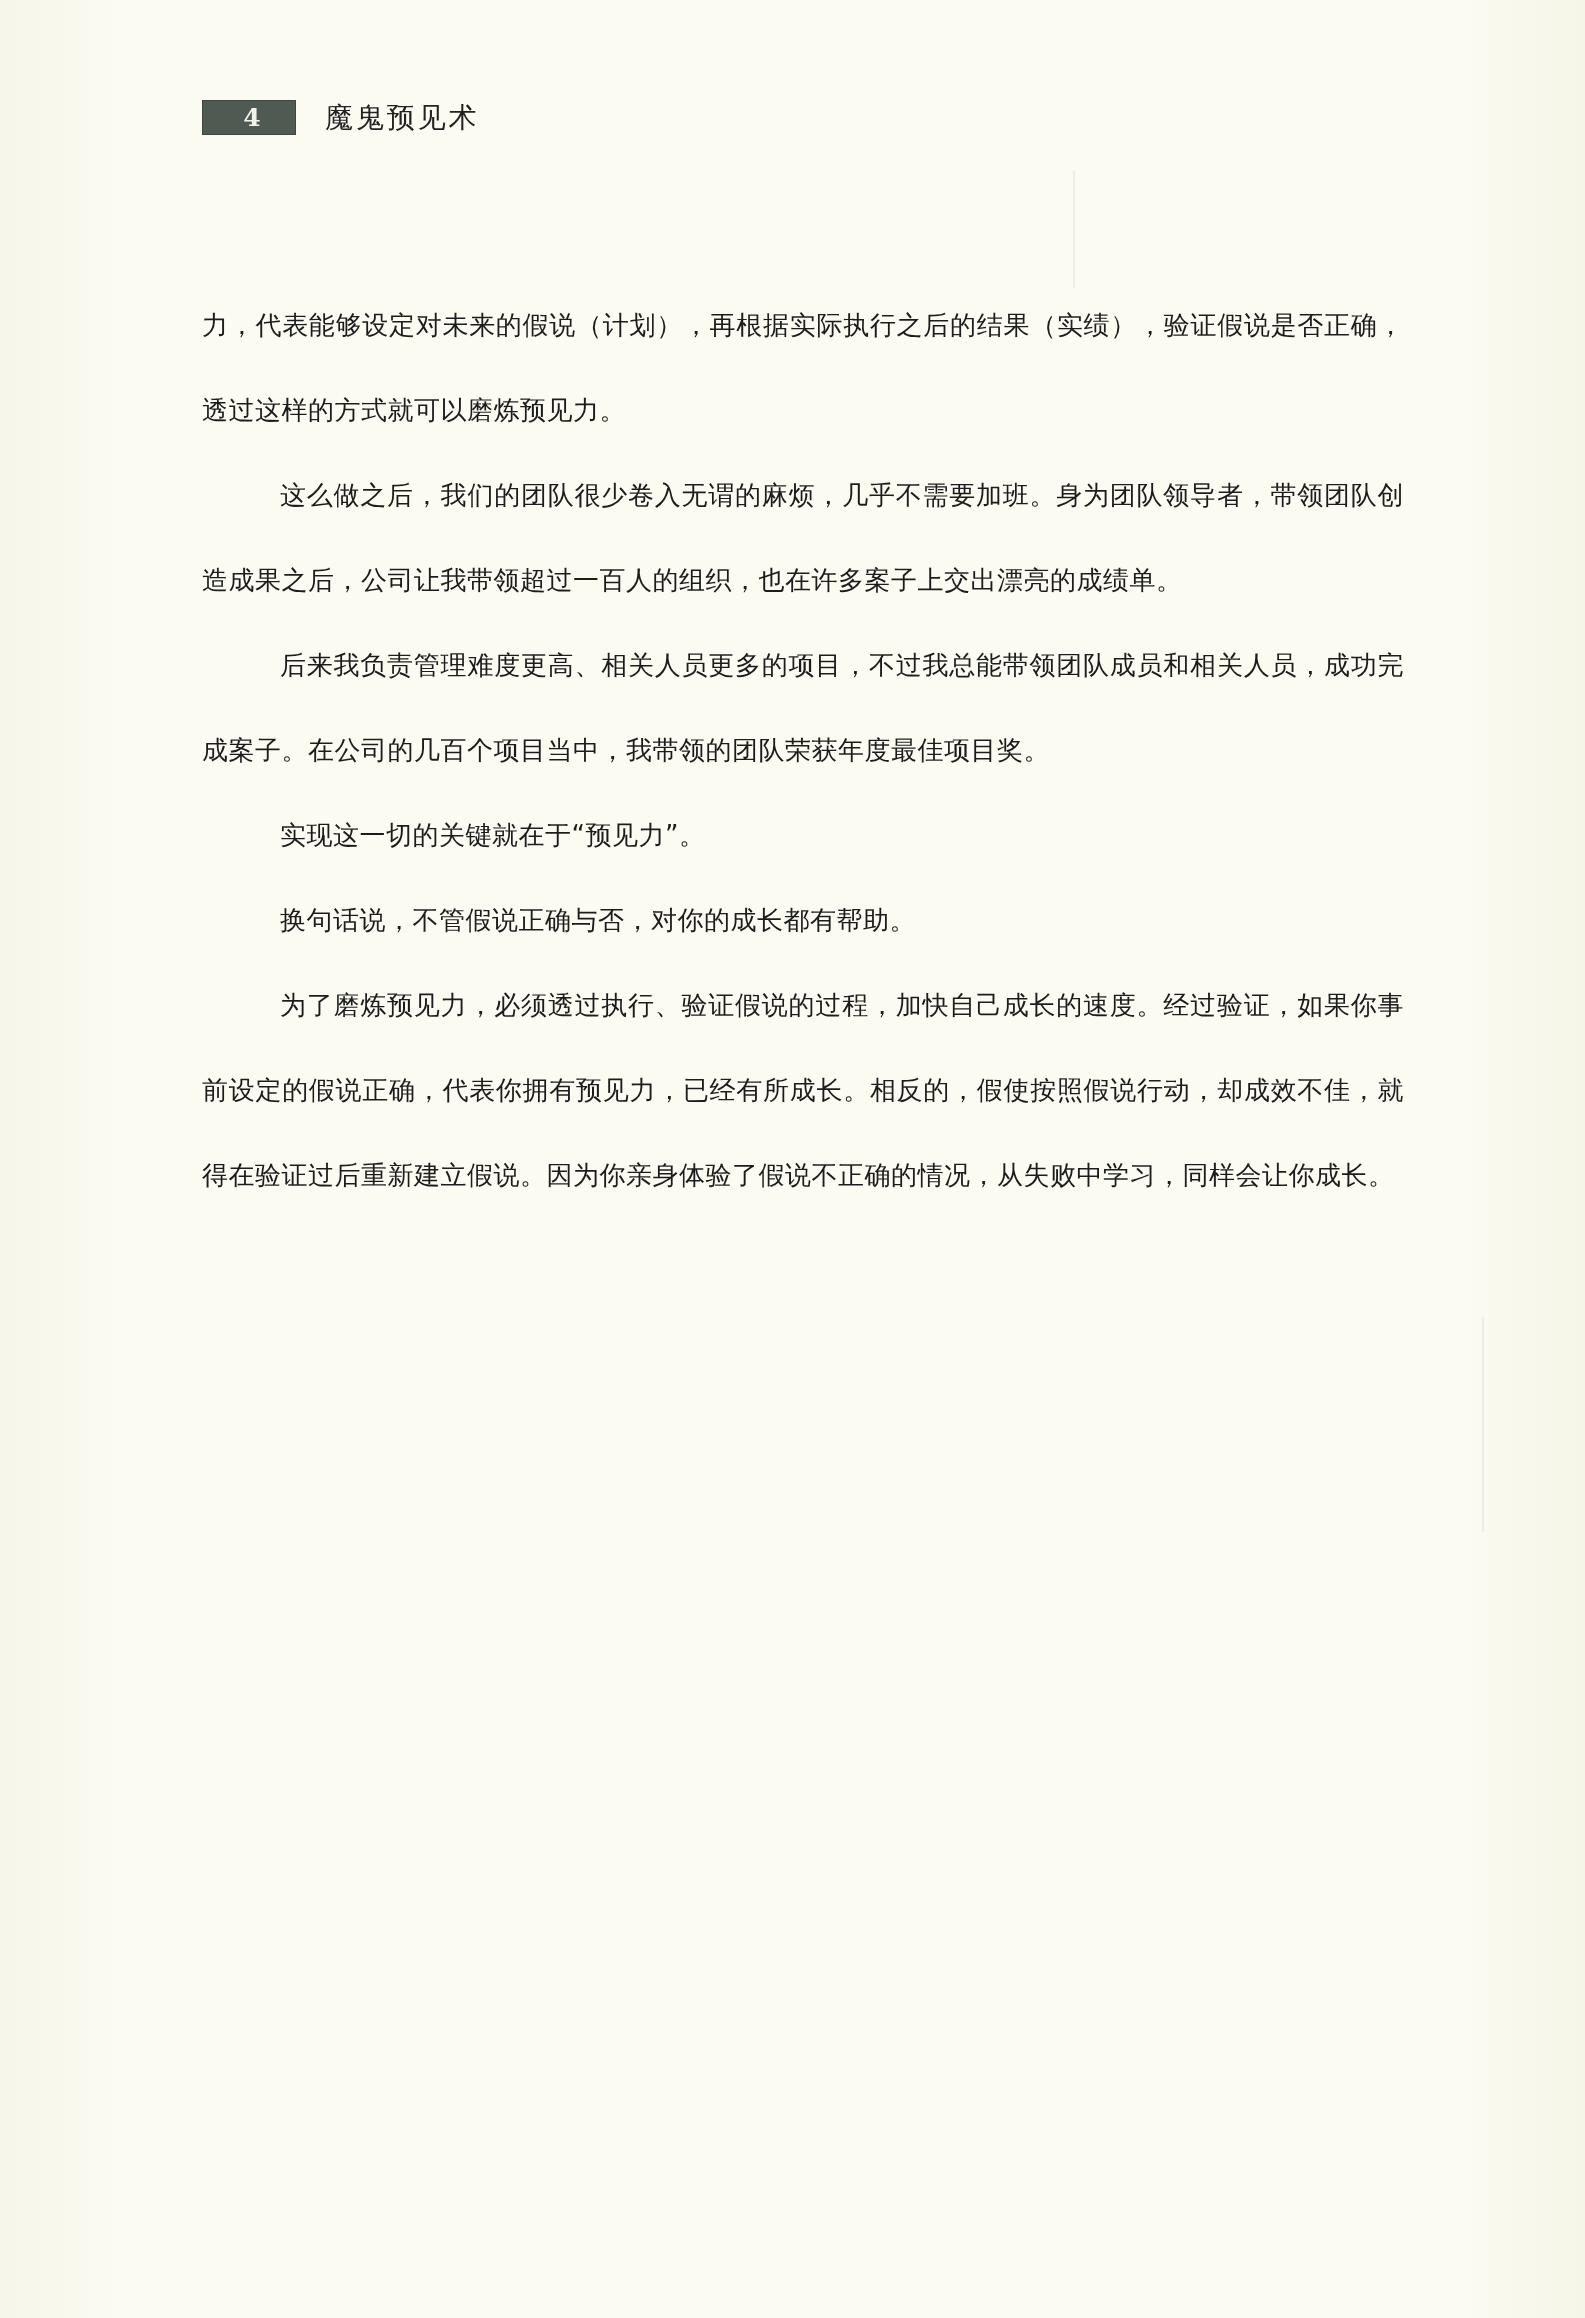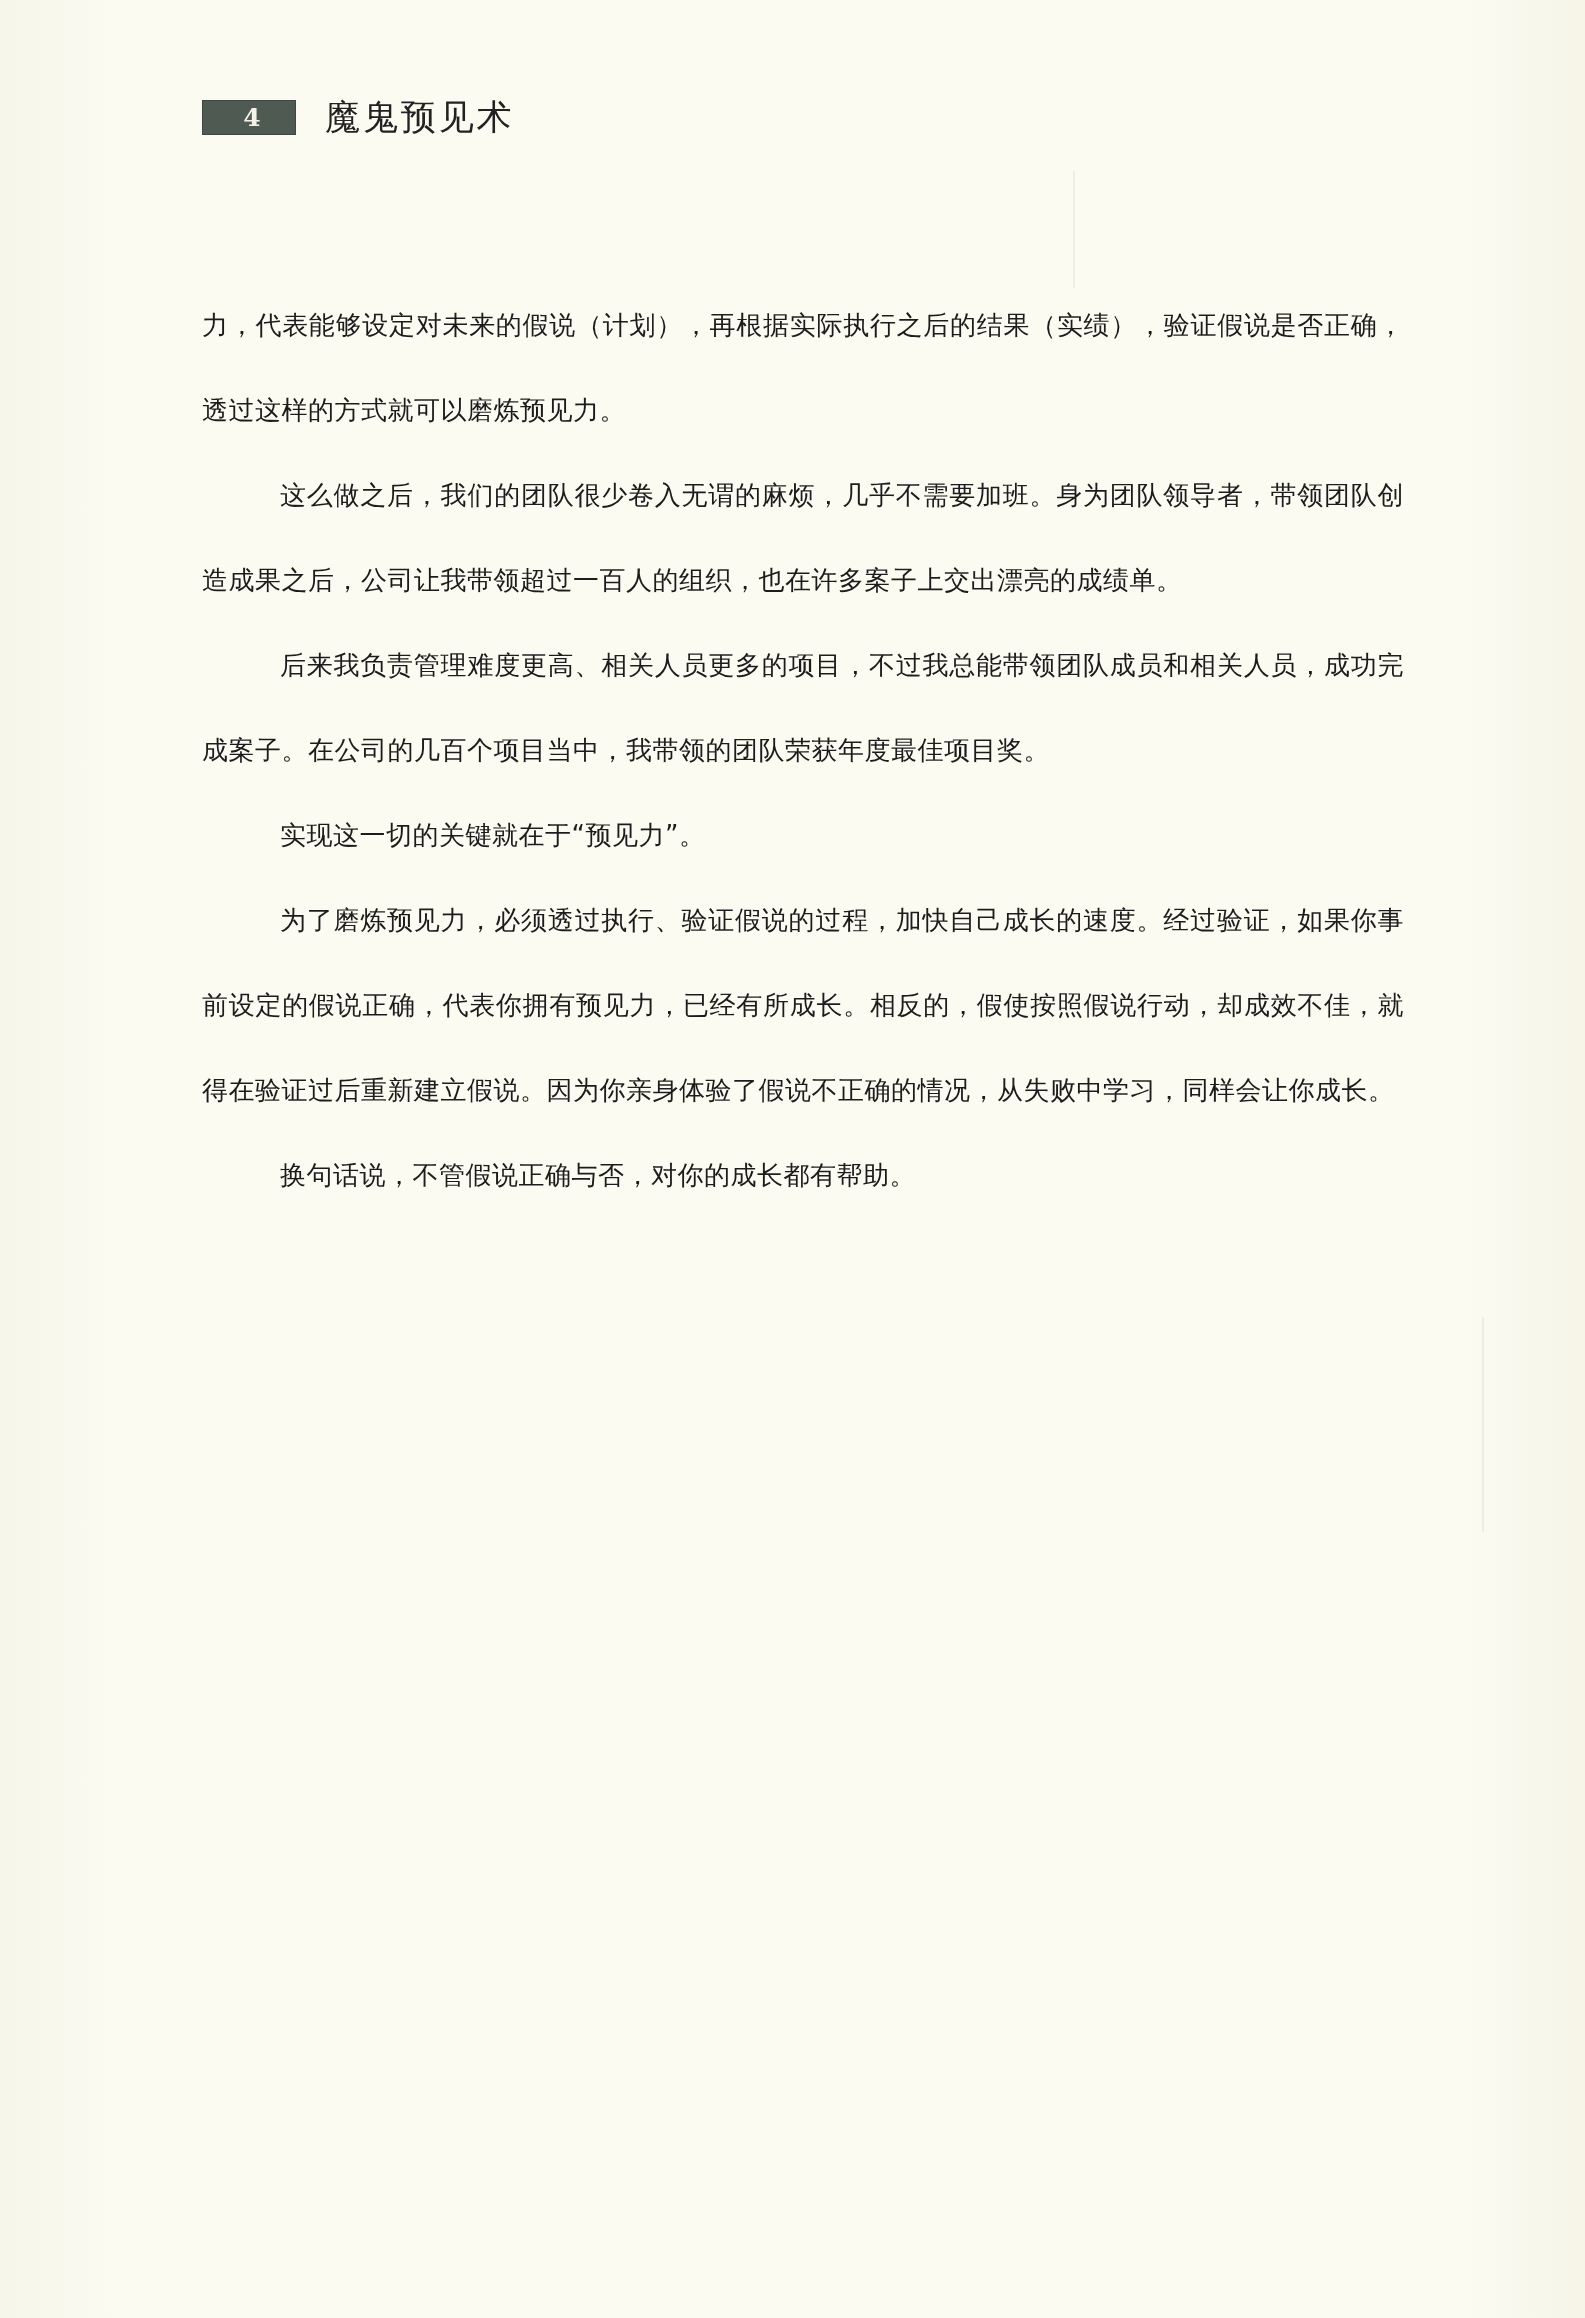--- a/index.html
+++ b/index.html
@@ -41,21 +41,21 @@
       color: #f2f2ea;
       font-family: "DejaVu Serif", "Liberation Serif", serif;
       font-weight: bold;
       font-size: 25px;
       box-sizing: border-box;
       padding-left: 5.9px;
     }
     .book-title {
       margin-left: 29px;
       font-family: Liberation Serif, serif;
-      font-size: 35px;
+      font-size: 28px;
       letter-spacing: 2.9px;
       color: #222;
     }
     .body-text {
       position: absolute;
       left: 202px;
       top: 283px;
       width: 1202px;
       font-size: 26px;
       line-height: 85px;
@@ -87,17 +87,17 @@
       <span>4</span>
     </div>
     <div class="book-title">魔鬼预见术</div>
   </div>
 
   <div class="body-text">
     <p class="para no-indent">力，代表能够设定对未来的假说（计划），再根据实际执行之后的结果（实绩），验证假说是否正确，透过这样的方式就可以磨炼预见力。</p>
     <p class="para">这么做之后，我们的团队很少卷入无谓的麻烦，几乎不需要加班。身为团队领导者，带领团队创造成果之后，公司让我带领超过一百人的组织，也在许多案子上交出漂亮的成绩单。</p>
     <p class="para">后来我负责管理难度更高、相关人员更多的项目，不过我总能带领团队成员和相关人员，成功完成案子。在公司的几百个项目当中，我带领的团队荣获年度最佳项目奖。</p>
     <p class="para">实现这一切的关键就在于“预见力”。</p>
+    <p class="para">换句话说，不管假说正确与否，对你的成长都有帮助。</p>
     <p class="para">为了磨炼预见力，必须透过执行、验证假说的过程，加快自己成长的速度。经过验证，如果你事前设定的假说正确，代表你拥有预见力，已经有所成长。相反的，假使按照假说行动，却成效不佳，就得在验证过后重新建立假说。因为你亲身体验了假说不正确的情况，从失败中学习，同样会让你成长。</p>
-    <p class="para">换句话说，不管假说正确与否，对你的成长都有帮助。</p>
   </div>
 </div>
 
 
 </body></html>

